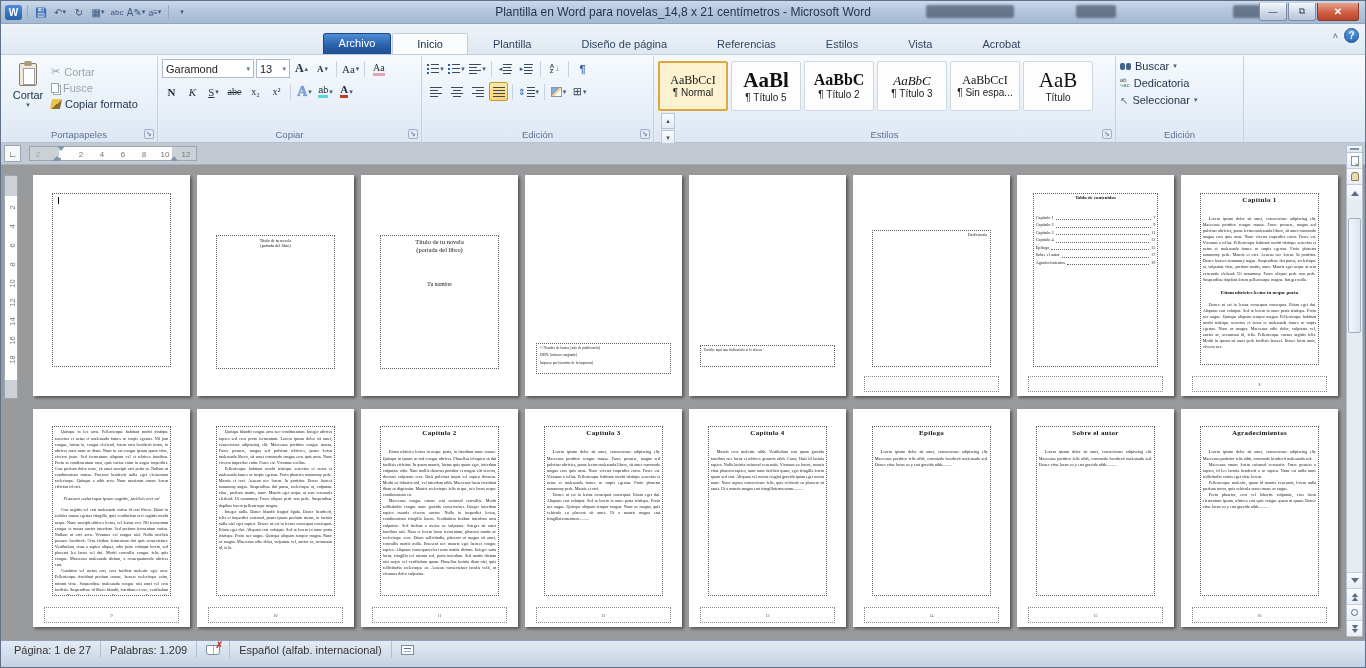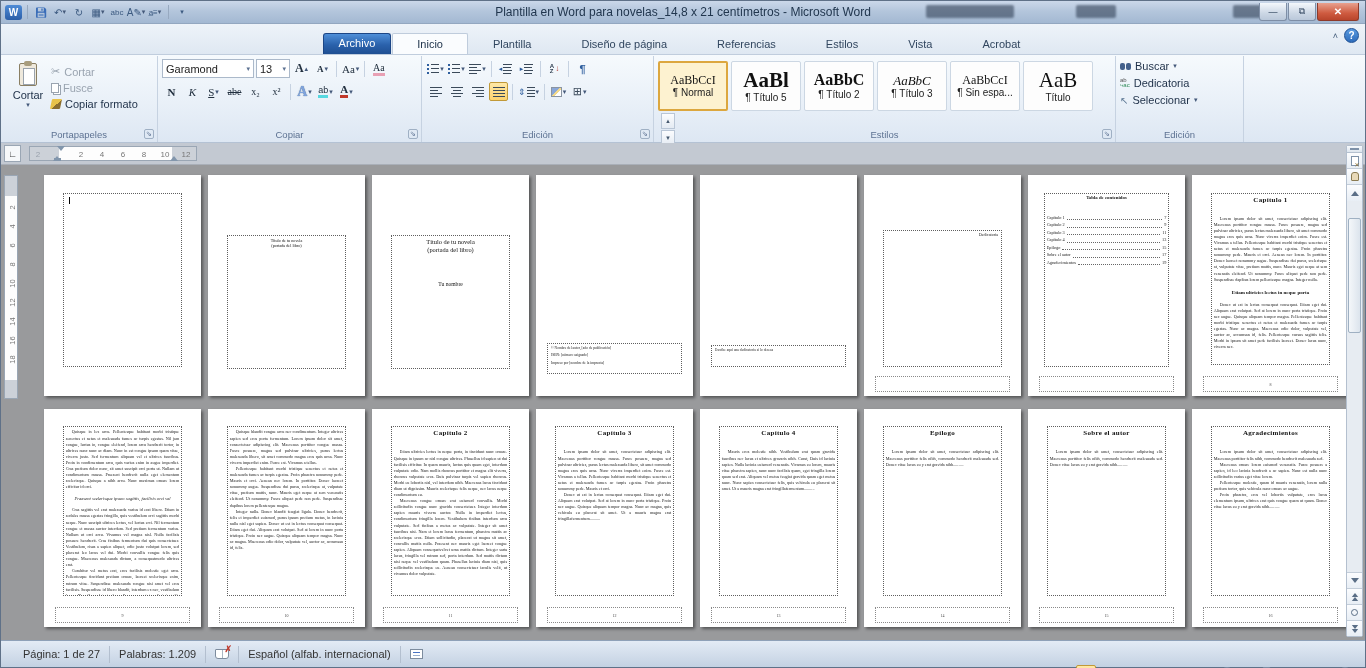--- a/index.html
+++ b/index.html
@@ -130,21 +130,21 @@
   .hnum.margin { color:#9aa2ac; }
   .mk { position:absolute; width:0; height:0; }
   .mk-first { left:27px; top:-1px; border-left:4px solid transparent; border-right:4px solid transparent; border-top:5px solid #8296ac; }
   .mk-hang { left:23px; bottom:-1px; border-left:4px solid transparent; border-right:4px solid transparent; border-bottom:5px solid #8296ac; }
   .mk-box { position:absolute; left:24px; bottom:-1px; width:7px; height:3px; background:#8296ac; }
   .mk-right { left:140px; bottom:-1px; border-left:4px solid transparent; border-right:4px solid transparent; border-bottom:5px solid #8296ac; }
   .vruler { position:absolute; left:3px; top:32px; width:14px; height:224px; background:#ccd1d8; border:1px solid #9aa6b4; }
   .vwhite { position:absolute; top:20px; bottom:18px; left:0; right:0; background:#fdfdfd; }
   .vnum { position:absolute; left:2px; font-size:7.5px; color:#777; transform:rotate(-90deg); transform-origin:center; width:10px; text-align:center; }
 
-  .pages { position:absolute; left:43px; top:32px; }
+  .pages { position:absolute; left:32px; top:32px; }
   .prow { display:flex; gap:7px; }
   .prow + .prow { margin-top:13px; }
   .page { width:157px; position:relative; background:#fff; box-shadow:2px 2px 3px rgba(0,0,0,0.45); }
   .prow:nth-child(1) .page { height:221px; }
   .prow:nth-child(2) .page { height:218px; }
   .pbox { position:absolute; border:1px dotted #5f5f5f; overflow:hidden; }
   .caret { position:absolute; left:5px; top:3px; width:1.5px; height:7px; background:#000; }
   .ct { width:100%; text-align:center; font-family:"Liberation Serif",serif; padding-top:2px; }
   .ct div { font-size:6.4px; line-height:1.35; color:#111; }
   .ct-sm div { font-size:4.2px; }
@@ -174,21 +174,21 @@
   .tri-u { width:0; height:0; border-left:4px solid transparent; border-right:4px solid transparent; border-bottom:5px solid #5a6e86; }
   .tri-d { width:0; height:0; border-left:4px solid transparent; border-right:4px solid transparent; border-top:5px solid #5a6e86; }
   .strack { position:absolute; top:72px; bottom:72px; left:1px; right:1px; }
   .sthumb { position:absolute; top:0; left:0; right:0; height:115px; background:linear-gradient(90deg,#f4f7fa,#dce4ed); border:1px solid #9fb0c2; border-radius:2px; }
   .sbottom { position:absolute; bottom:0; left:0; right:0; }
   .sbottom .sbtn { border-top:1px solid #c3cdd9; border-bottom:none; }
   .dblarr { display:flex; flex-direction:column; align-items:center; gap:0px; transform:scale(0.8); }
   .circ { width:7px; height:7px; border:1.5px solid #5a6e86; border-radius:50%; }
 
   
-  .statusbar { height:27px; display:flex; align-items:center; background:linear-gradient(#e3ebf5,#cdd9e8 70%,#c3d1e2); border-top:1px solid #8fa1b8; font-size:11px; color:#333; padding:0 13px; }
+  .statusbar { height:27px; display:flex; align-items:flex-start; background:linear-gradient(#e3ebf5,#cdd9e8 70%,#c3d1e2); border-top:1px solid #8fa1b8; font-size:11px; color:#333; padding:0 4px; }
   .scell { padding:0 9px; border-right:1px solid #b3bfcf; display:flex; align-items:center; gap:5px; height:17px; }
   .i-book { width:14px; height:10px; background:#fff; border:1px solid #7d8c9e; border-radius:1px 1px 3px 3px; position:relative; }
   .i-book::before { content:""; position:absolute; left:6px; top:0; bottom:0; width:1px; background:#aab6c2; }
   .i-book::after { content:"✗"; position:absolute; right:-4px; top:-6px; font-size:9px; color:#c0392b; font-weight:bold; }
   .i-macro { width:13px; height:10px; background:#fff; border:1px solid #7d8c9e; position:relative; }
   .i-macro::before { content:""; position:absolute; left:2px; top:2px; right:2px; height:1px; background:#4a74c4; box-shadow:0 3px 0 #9ab0d0; }
   .sright { margin-left:auto; display:flex; align-items:center;margin-top:40px; }
   .views { display:flex; gap:1px; margin-right:10px; }
   .vbtn { width:20px; height:18px; border:1px solid transparent; border-radius:2px; display:flex; align-items:center; justify-content:center; }
   .vbtn.active { background:linear-gradient(#ffe8a6,#fcd26f); border-color:#c19938; }

